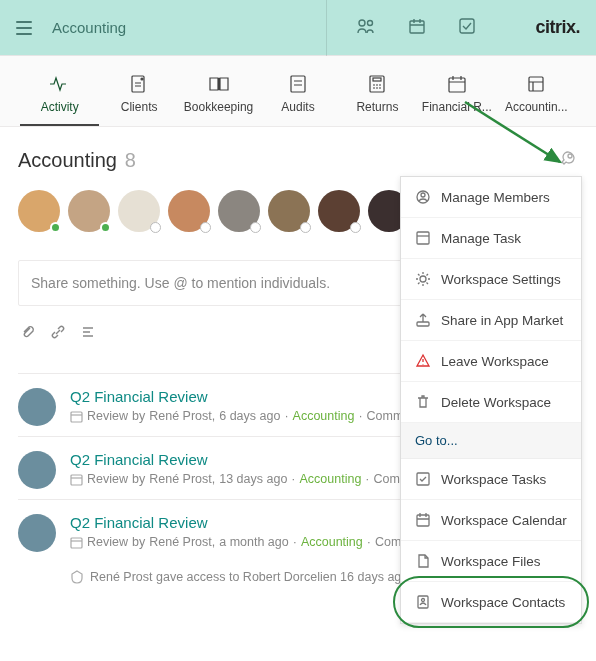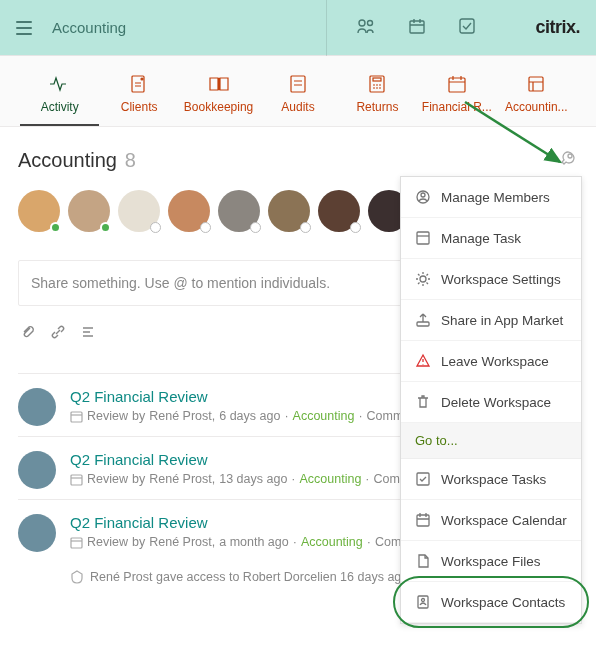--- a/index.html
+++ b/index.html
@@ -8,21 +8,21 @@
 .topbar { background: #b8e6dc; height: 56px; display: flex; align-items: center; padding: 0 16px; border-bottom: 1px solid #e5e5e5; }
 .hamburger { width: 16px; height: 14px; display: flex; flex-direction: column; justify-content: space-between; margin-right: 20px; cursor: pointer; }
 .hamburger span { height: 2px; background: #4a7a72; border-radius: 1px; }
 .topbar-title { color: #3f766c; font-size: 15px; font-weight: 500; flex: 1; }
 .topbar-icons { display: flex; gap: 34px; align-items: center; margin-right: 60px; }
 .topbar-icons svg { stroke: #4a7a72; fill: none; stroke-width: 1.4; }
 .logo { font-family: Arial; font-weight: bold; font-size: 18px; color: #222; letter-spacing: -0.5px; }
 .topbar-divider { width: 1px; height: 56px; background: rgba(0,0,0,0.1); margin: 0 30px 0 60px; }
 
 .navtabs { display: flex; gap: 0; padding: 18px 20px 0 20px; border-bottom: 1px solid #eceaea; background: #fafafa; }
-.navtab { display: flex; flex-direction: column; align-items: center; gap: 6px; width: 82px; color: #c2410c; font-size: 12px; cursor: pointer; padding-bottom: 10px; }
+.navtab { display: flex; flex-direction: column; align-items: center; gap: 6px; width: 82px; color: #404040; font-size: 12px; cursor: pointer; padding-bottom: 10px; }
 .navtab.active { color: #14532d; border-bottom: 2px solid #444; }
 .navtab svg { stroke: currentColor; fill: none; stroke-width: 1.2; }
 
 .content { padding: 22px 18px 0 18px; position: relative; }
 .section-head { display: flex; align-items: center; justify-content: space-between; }
 .section-title { font-size: 20px; color: #333; }
 .section-count { color: #aaa; font-weight: 400; margin-left: 4px; }
 .gear-btn svg { stroke: #aaa; fill: none; stroke-width: 1.3; }
 
 .avatars { display: flex; gap: 8px; margin: 18px 0 24px 0; }
@@ -43,21 +43,21 @@
 .feed-meta svg { stroke: #aaa; fill: none; stroke-width: 1.2; }
 
 .sub-activity { font-size: 12.5px; color: #888; margin: 8px 0 0 52px; display: flex; align-items: center; gap: 6px; }
 .sub-activity svg { stroke: #aaa; fill: none; stroke-width: 1.2; }
 
 
 .dropdown { position: absolute; top: 176px; right: 14px; width: 182px; background: #fff; border: 1px solid #ddd; box-shadow: 0 2px 6px rgba(0,0,0,0.12); z-index: 20; }
 .dd-item { display: flex; align-items: flex-end; gap: 10px; padding: 12px 14px; font-size: 13.5px; color: #444; cursor: pointer; border-bottom: 1px solid #f2f2f2; }
 .dd-item svg { stroke: #777; fill: none; stroke-width: 1.3; width: 16px; height: 16px; flex-shrink:0; }
 .dd-item.danger svg { stroke: #d33; }
-.dd-header { padding: 10px 14px; font-size: 13px; color: #4d7c0f; background: #f6f6f6; border-bottom: 1px solid #eee; }
+.dd-header { padding: 10px 14px; font-size: 13px; color: #0c4a6e; background: #f6f6f6; border-bottom: 1px solid #eee; }
 .dd-circled { position: relative; }
 .dd-circled::before { content: ""; position: absolute; inset: -6px -8px; border: 2.5px solid #2b8a3e; border-radius: 26px; pointer-events: none; }
 
 
 .arrow { position: absolute; top: 100px; left: 460px; pointer-events: none; z-index: 5; }
 </style>
 </head>
 <body>
 
 <div class="topbar">

